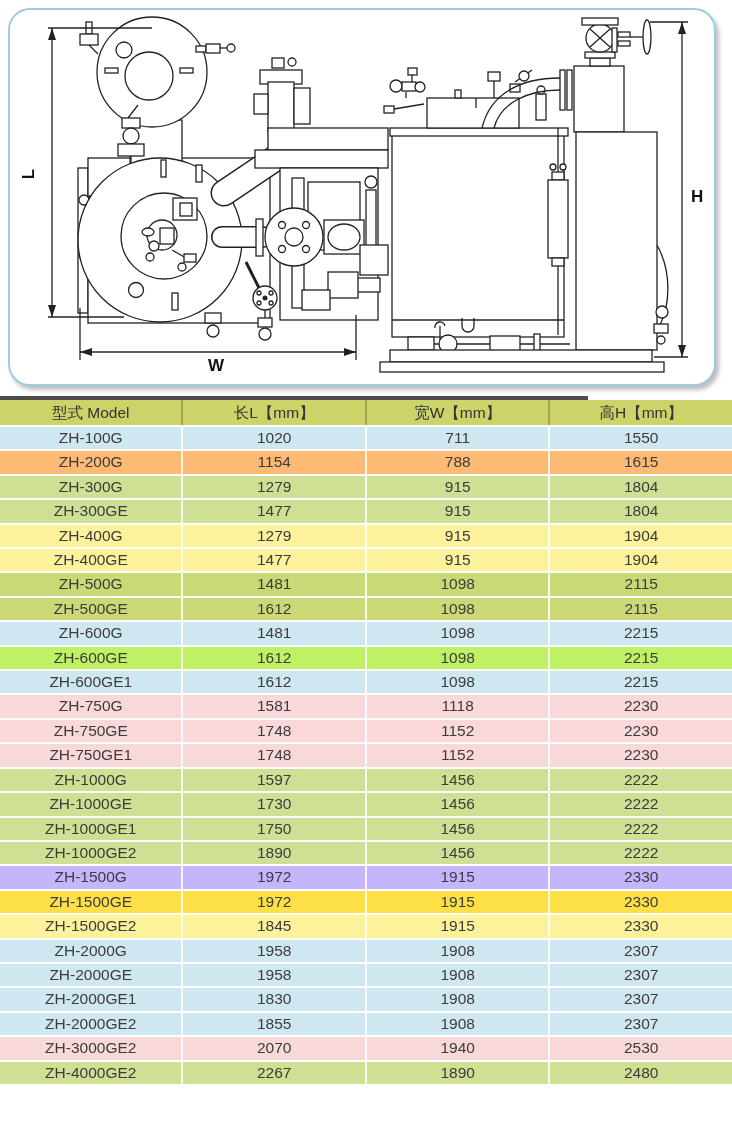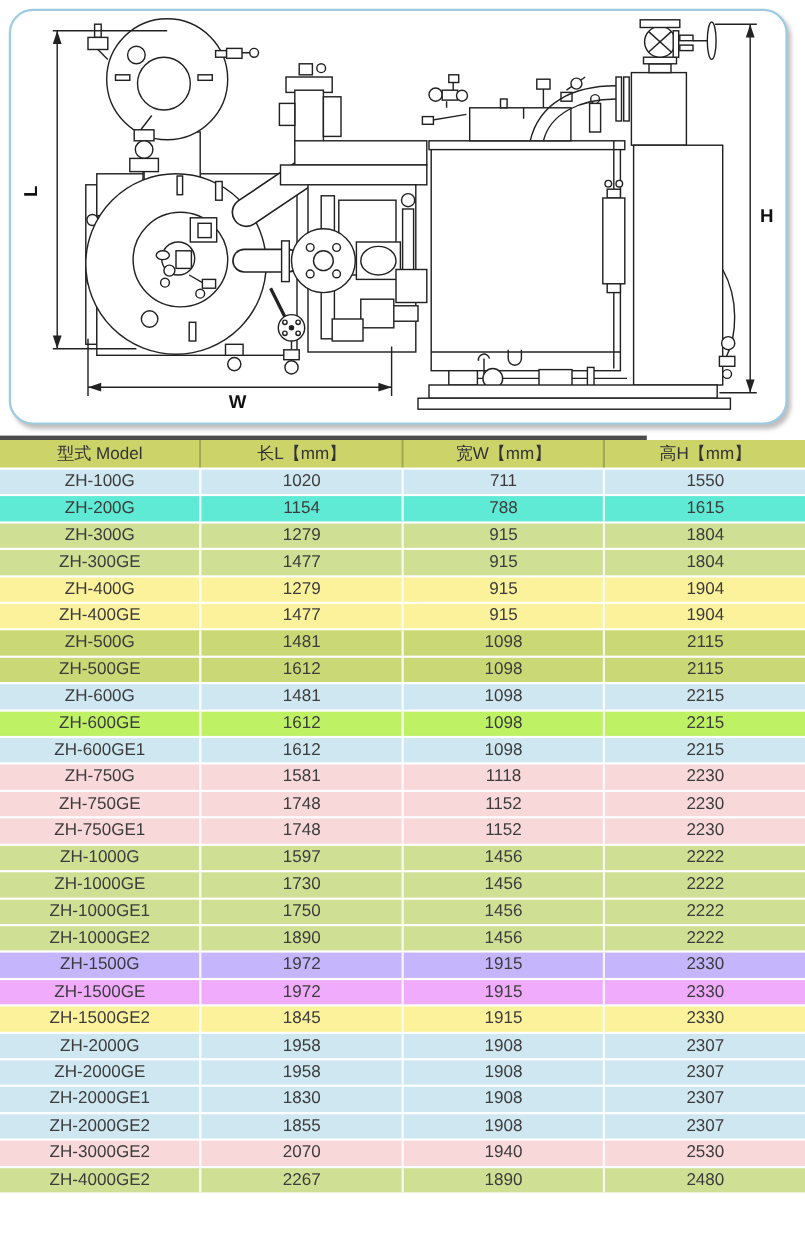--- a/index.html
+++ b/index.html
@@ -269,21 +269,21 @@
         <th>高H【mm】</th>
       </tr>
     </thead>
     <tbody>
         <tr style="background: rgb(206, 231, 241);">
           <td>ZH-100G</td>
           <td>1020</td>
           <td>711</td>
           <td>1550</td>
         </tr>
-        <tr style="background: #5eead4;">
+        <tr style="background: #fdba74;">
           <td>ZH-200G</td>
           <td>1154</td>
           <td>788</td>
           <td>1615</td>
         </tr>
         <tr style="background: rgb(207, 223, 148);">
           <td>ZH-300G</td>
           <td>1279</td>
           <td>915</td>
           <td>1804</td>
@@ -377,21 +377,21 @@
           <td>1890</td>
           <td>1456</td>
           <td>2222</td>
         </tr>
         <tr style="background: #c4b5fd;">
           <td>ZH-1500G</td>
           <td>1972</td>
           <td>1915</td>
           <td>2330</td>
         </tr>
-        <tr style="background: #f0abfc;">
+        <tr style="background: #fde047;">
           <td>ZH-1500GE</td>
           <td>1972</td>
           <td>1915</td>
           <td>2330</td>
         </tr>
         <tr style="background: rgb(251, 242, 155);">
           <td>ZH-1500GE2</td>
           <td>1845</td>
           <td>1915</td>
           <td>2330</td>

